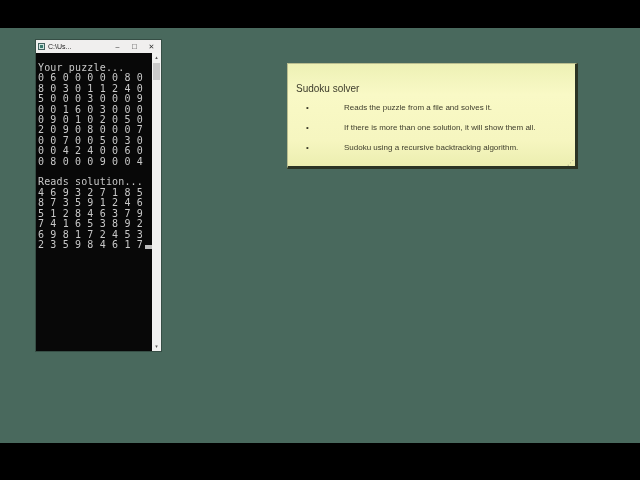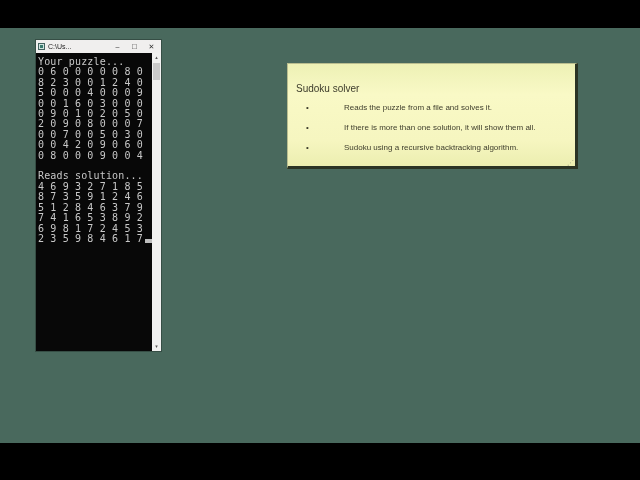--- a/index.html
+++ b/index.html
@@ -16,21 +16,21 @@
   .titlebar{height:13px;background:#f0efee;display:flex;align-items:center;
       padding:0 1px 0 2px;flex:0 0 auto;}
   .app-icon{width:7px;height:7px;background:#cfe3de;border:1px solid #44635f;
       box-sizing:border-box;flex:0 0 auto;}
   .app-icon::after{content:"";display:block;width:3px;height:3px;margin:1px;background:#3a7a6e;}
   .title-text{font-size:7px;color:#222;margin-left:3px;flex:1 1 auto;white-space:nowrap;
       overflow:hidden;line-height:13px;}
   .win-btn{width:17px;text-align:center;font-size:7px;color:#333;line-height:13px;flex:0 0 auto;}
   .win-btn.max{font-size:8px;}
   .console-body{flex:1 1 auto;display:flex;background:#080808;min-height:0;}
-  .console-text{flex:1 1 auto;padding:4px 0 0 2px;color:#c8c8c8;
+  .console-text{flex:1 1 auto;padding:10px 0 0 2px;color:#c8c8c8;
       font-family:"DejaVu Sans Mono","Liberation Mono",monospace;
       font-size:10px;line-height:10.4px;letter-spacing:.15px;overflow:hidden;}
   .console-line{min-height:10.4px;white-space:pre;}
   .cursor{display:inline-block;width:7px;height:4px;background:#bdbdbd;margin-left:2px;
       vertical-align:-1px;}
   .scrollbar{width:9px;background:#f1f1f0;position:relative;flex:0 0 auto;}
   .scroll-arrow{position:absolute;left:0;width:9px;height:8px;font-size:5px;color:#555;
       text-align:center;line-height:8px;}
   .scroll-arrow.up{top:0;}
   .scroll-arrow.down{bottom:1px;}
@@ -59,27 +59,27 @@
       <span class="app-icon"></span>
       <span class="title-text">C:\Us...</span>
       <span class="win-btn">–</span>
       <span class="win-btn max">□</span>
       <span class="win-btn">✕</span>
     </div>
     <div class="console-body">
       <div class="console-text">
           <div class="console-line">Your puzzle...</div>
           <div class="console-line">0 6 0 0 0 0 0 8 0</div>
-          <div class="console-line">8 2 3 0 0 1 2 4 0</div>
-          <div class="console-line">5 0 0 0 4 0 0 0 9</div>
+          <div class="console-line">8 0 3 0 1 1 2 4 0</div>
+          <div class="console-line">5 0 0 0 3 0 0 0 9</div>
           <div class="console-line">0 0 1 6 0 3 0 0 0</div>
           <div class="console-line">0 9 0 1 0 2 0 5 0</div>
           <div class="console-line">2 0 9 0 8 0 0 0 7</div>
           <div class="console-line">0 0 7 0 0 5 0 3 0</div>
-          <div class="console-line">0 0 4 2 0 9 0 6 0</div>
+          <div class="console-line">0 0 4 2 4 0 0 6 0</div>
           <div class="console-line">0 8 0 0 0 9 0 0 4</div>
           <div class="console-line">&nbsp;</div>
           <div class="console-line">Reads solution...</div>
           <div class="console-line">4 6 9 3 2 7 1 8 5</div>
           <div class="console-line">8 7 3 5 9 1 2 4 6</div>
           <div class="console-line">5 1 2 8 4 6 3 7 9</div>
           <div class="console-line">7 4 1 6 5 3 8 9 2</div>
           <div class="console-line">6 9 8 1 7 2 4 5 3</div>
           <div class="console-line">2 3 5 9 8 4 6 1 7<span class="cursor"></span></div>
         </div>

